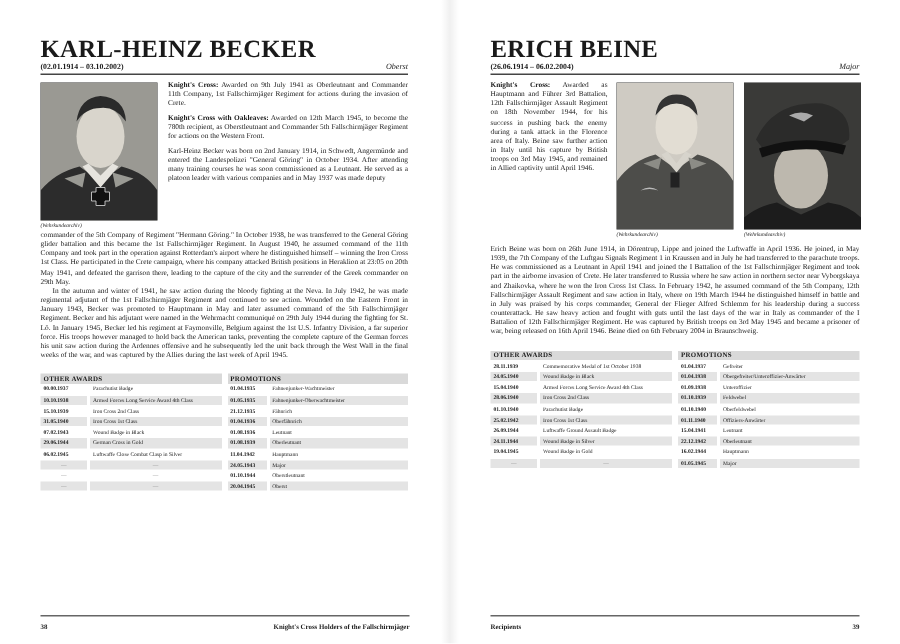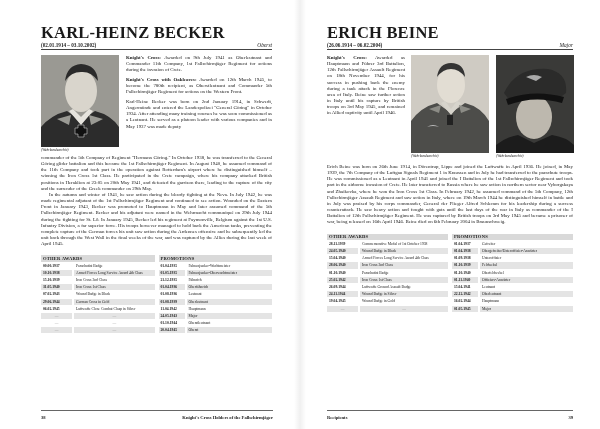--- a/index.html
+++ b/index.html
@@ -1,20 +1,20 @@
 <!DOCTYPE html>
 <html><head>
 <meta charset="utf-8">
 <style>
   * { box-sizing: border-box; margin: 0; padding: 0; }
   html, body { width: 600px; height: 429px; background: #fff; overflow: hidden; }
   body { font-family: "Liberation Serif", "DejaVu Serif", serif; color: #1a1a1a; position: relative; }
   .spread { display: flex; width: 600px; height: 429px; }
   .page { position: relative; width: 300px; height: 429px; }
-  .page.left { padding: 24px 28px 0 27px; margin-left: 14px; }
+  .page.left { padding: 24px 28px 0 27px; }
   .page.right { padding: 24px 27px 0 27px; }
   .page.right::before { content: ""; position: absolute; left: 0; top: 0; width: 6px; height: 100%; background: linear-gradient(to right, rgba(0,0,0,0.06), rgba(0,0,0,0)); }
   .page.left::after { content: ""; position: absolute; right: 0; top: 0; width: 6px; height: 100%; background: linear-gradient(to left, rgba(0,0,0,0.06), rgba(0,0,0,0)); }
 
   .name { font-size: 16.5px; font-weight: bold; letter-spacing: 0.2px; line-height: 17px; }
   .subhead { display: flex; justify-content: space-between; align-items: baseline; border-bottom: 0.8px solid #444; padding-bottom: 1px; margin-top: 1px; }
   .dates { font-size: 5.2px; font-weight: bold; }
   .rank { font-size: 5.4px; font-style: italic; }
 
   p { font-size: 4.9px; line-height: 6.15px; text-align: justify; }

